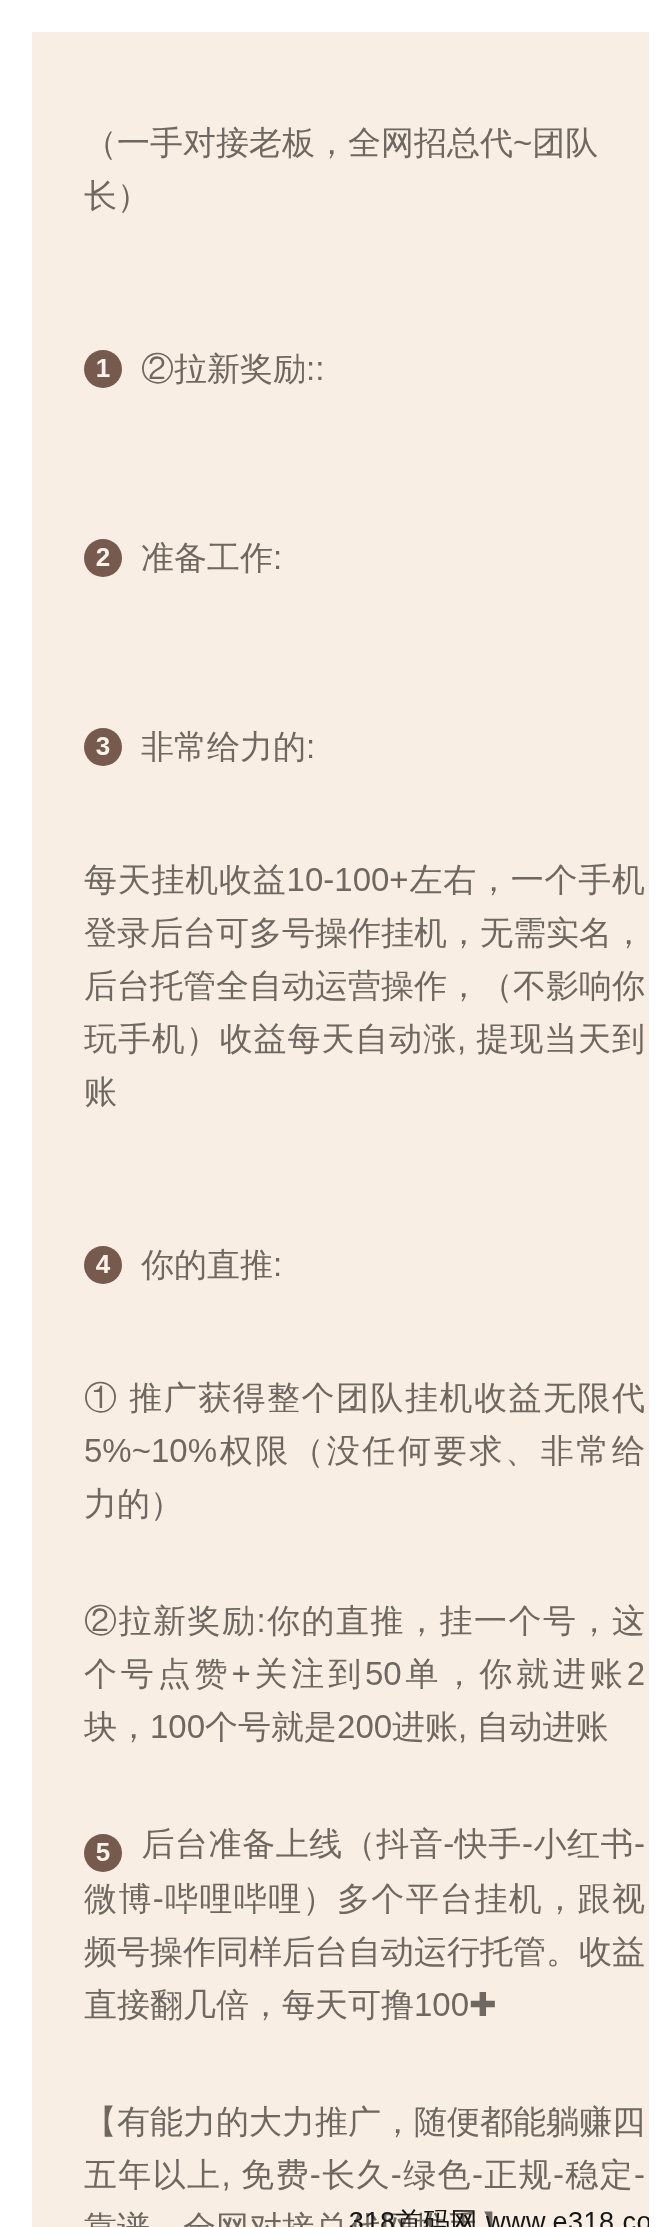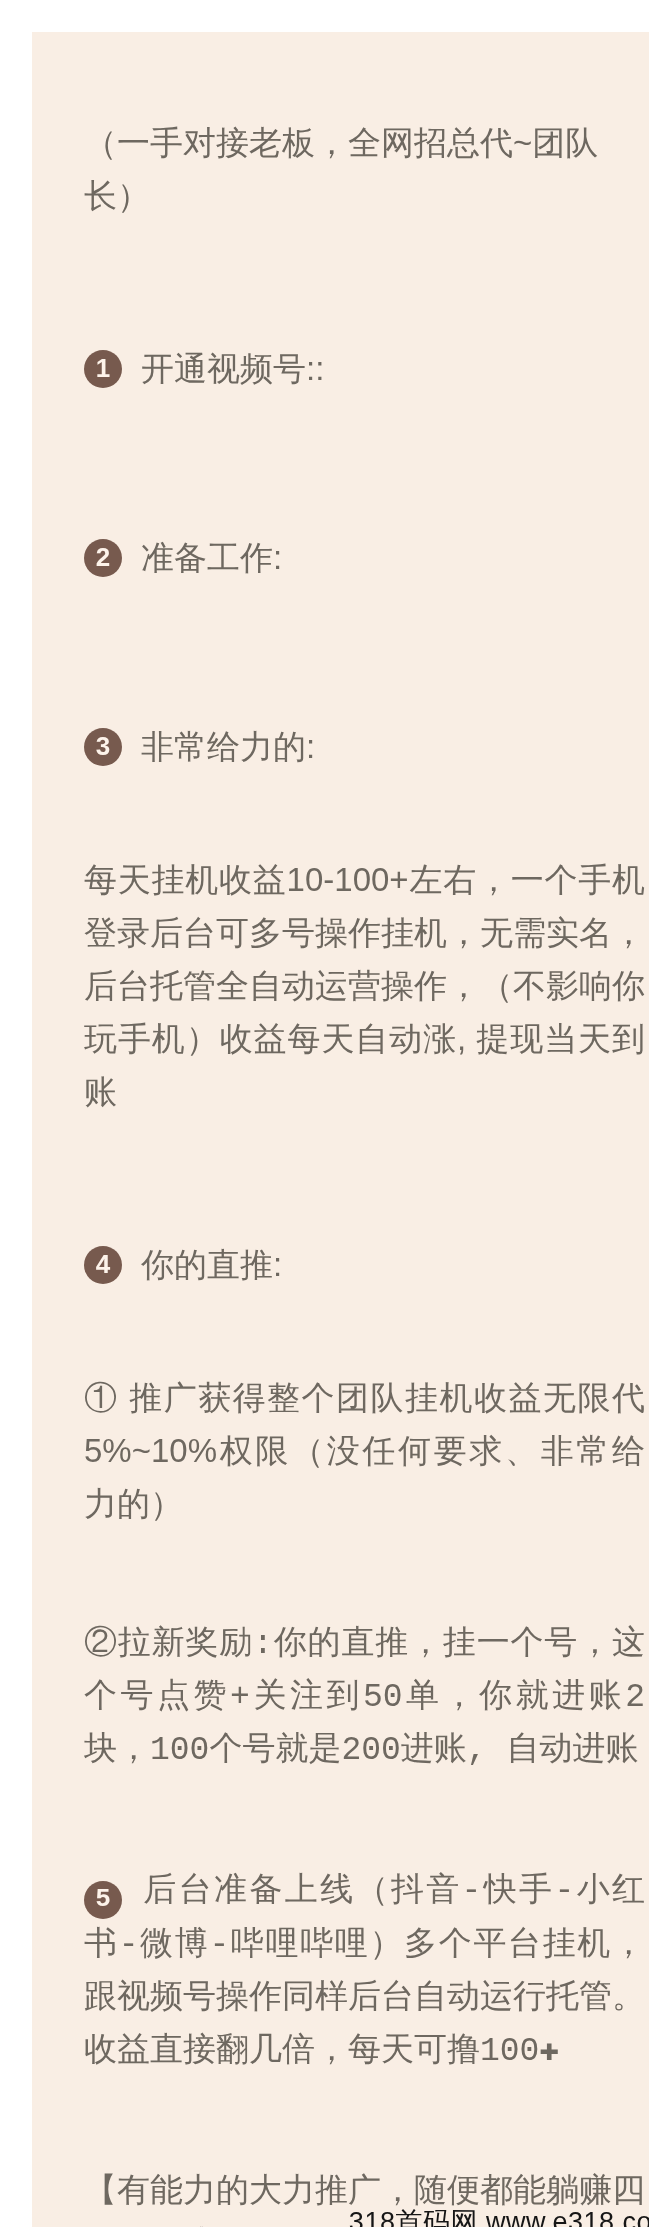--- a/index.html
+++ b/index.html
@@ -40,21 +40,21 @@
     margin-right: 3px;
   }
   .badge.inline {
     vertical-align: -6px;
     margin-right: 3px;
   }
   .para {
     margin-top: 32px;
     text-align: justify;
   }
-  .para-gap { margin-top: 56px; font-family: Liberation Mono, monospace; }
+  .para-gap { margin-top: 32px; }
   .watermark {
     position: absolute;
     right: 6px;
     bottom: 3px;
     font-size: 27px;
     font-weight: 400;
     letter-spacing: 0.5px;
     color: var(--wm, #161616);
     font-family: "Liberation Sans", sans-serif;
   }
@@ -62,21 +62,21 @@
 </head>
 <body>
 
 <div class="canvas">
   <div class="content">
 
     <p class="header-line">（一手对接老板，全网招总代~团队长）</p>
 
     <div class="sec-head">
       <span class="badge">1</span>
-      <span class="sec-title">开通视频号::</span>
+      <span class="sec-title">②拉新奖励::</span>
     </div>
 
     <div class="sec-head">
       <span class="badge">2</span>
       <span class="sec-title">准备工作:</span>
     </div>
 
     <div class="sec-head">
       <span class="badge">3</span>
       <span class="sec-title">非常给力的:</span>

